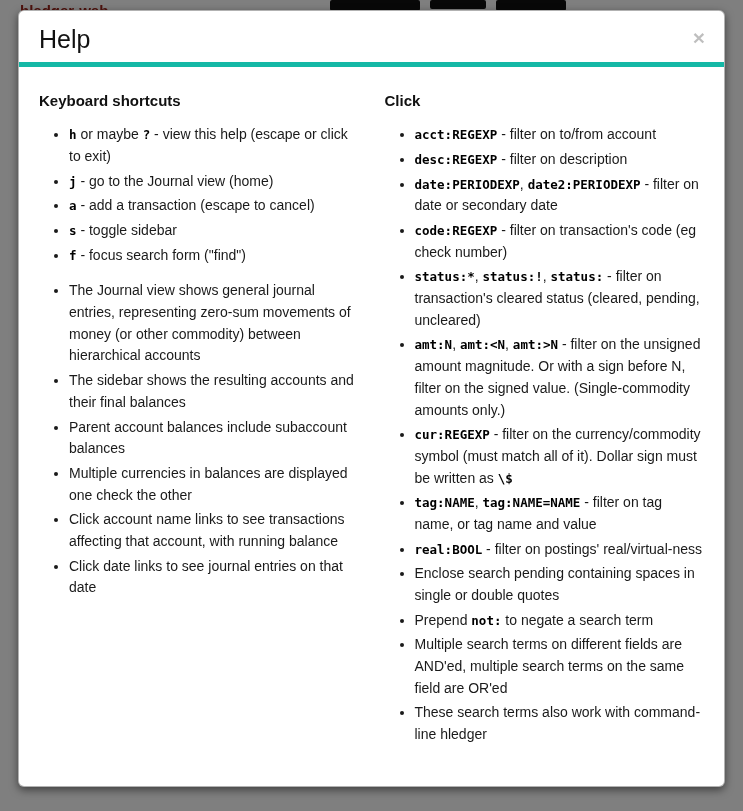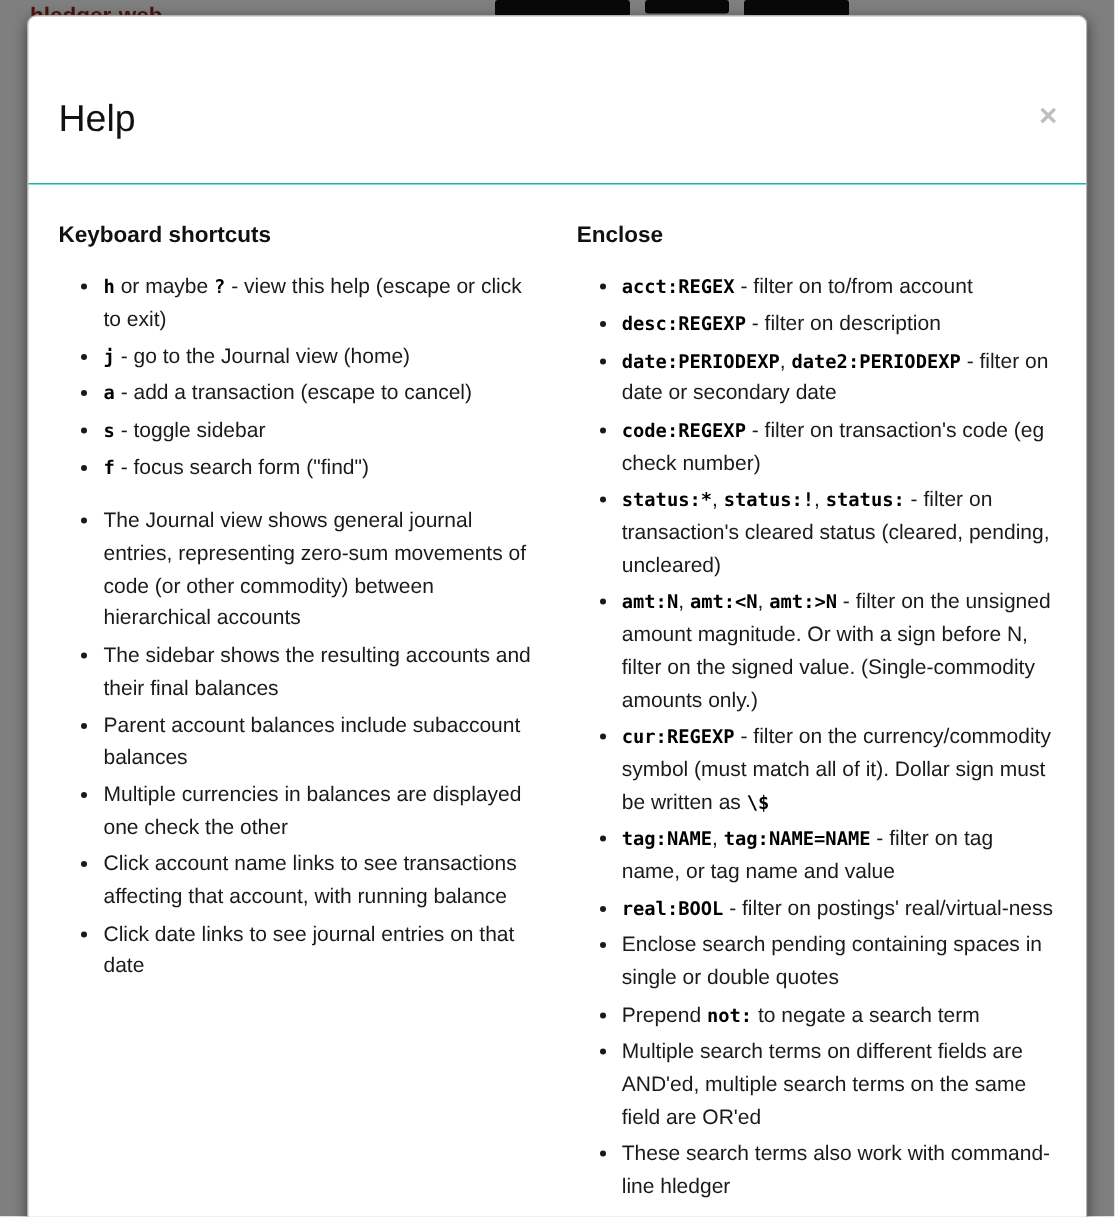--- a/index.html
+++ b/index.html
@@ -59,23 +59,22 @@
     right: 18px;
     min-height: 770px;
     background: #fff;
     border: 1px solid rgba(0,0,0,0.3);
     border-radius: 6px;
     box-shadow: 0 3px 9px rgba(0,0,0,0.5);
     z-index: 10;
   }
   .modal-header {
     position: relative;
-    padding: 13px 20px 28px;
-    border-bottom: 1px solid #14b8a6;
-    margin-top: 40px;
+    padding: 13px 20px 8px;
+    border-bottom: 5px solid #14b8a6;
   }
   .modal-title {
     margin: 0;
     font-size: 25px;
     font-weight: 500;
     color: #111;
     line-height: 1.2;
   }
   .close-btn {
     position: absolute;
@@ -146,32 +145,32 @@
     <div class="col">
       <h2 class="section-heading">Keyboard shortcuts</h2>
       <ul class="help-list">
           <li><code>h</code> or maybe <code>?</code> - view this help (escape or click to exit)</li>
           <li><code>j</code> - go to the Journal view (home)</li>
           <li><code>a</code> - add a transaction (escape to cancel)</li>
           <li><code>s</code> - toggle sidebar</li>
           <li><code>f</code> - focus search form ("find")</li>
         </ul>
       <ul class="help-list">
-          <li>The Journal view shows general journal entries, representing zero-sum movements of code (or other commodity) between hierarchical accounts</li>
+          <li>The Journal view shows general journal entries, representing zero-sum movements of money (or other commodity) between hierarchical accounts</li>
           <li>The sidebar shows the resulting accounts and their final balances</li>
           <li>Parent account balances include subaccount balances</li>
           <li>Multiple currencies in balances are displayed one check the other</li>
           <li>Click account name links to see transactions affecting that account, with running balance</li>
           <li>Click date links to see journal entries on that date</li>
         </ul>
     </div>
     <div class="col">
-      <h2 class="section-heading">Enclose</h2>
+      <h2 class="section-heading">Click</h2>
       <ul class="help-list">
-          <li><code>acct:REGEX</code> - filter on to/from account</li>
+          <li><code>acct:REGEXP</code> - filter on to/from account</li>
           <li><code>desc:REGEXP</code> - filter on description</li>
           <li><code>date:PERIODEXP</code>, <code>date2:PERIODEXP</code> - filter on date or secondary date</li>
           <li><code>code:REGEXP</code> - filter on transaction's code (eg check number)</li>
           <li><code>status:*</code>, <code>status:!</code>, <code>status:</code> - filter on transaction's cleared status (cleared, pending, uncleared)</li>
           <li><code>amt:N</code>, <code>amt:&lt;N</code>, <code>amt:&gt;N</code> - filter on the unsigned amount magnitude. Or with a sign before N, filter on the signed value. (Single-commodity amounts only.)</li>
           <li><code>cur:REGEXP</code> - filter on the currency/commodity symbol (must match all of it). Dollar sign must be written as <code>\$</code></li>
           <li><code>tag:NAME</code>, <code>tag:NAME=NAME</code> - filter on tag name, or tag name and value</li>
           <li><code>real:BOOL</code> - filter on postings' real/virtual-ness</li>
           <li>Enclose search pending containing spaces in single or double quotes</li>
           <li>Prepend <code>not:</code> to negate a search term</li>

